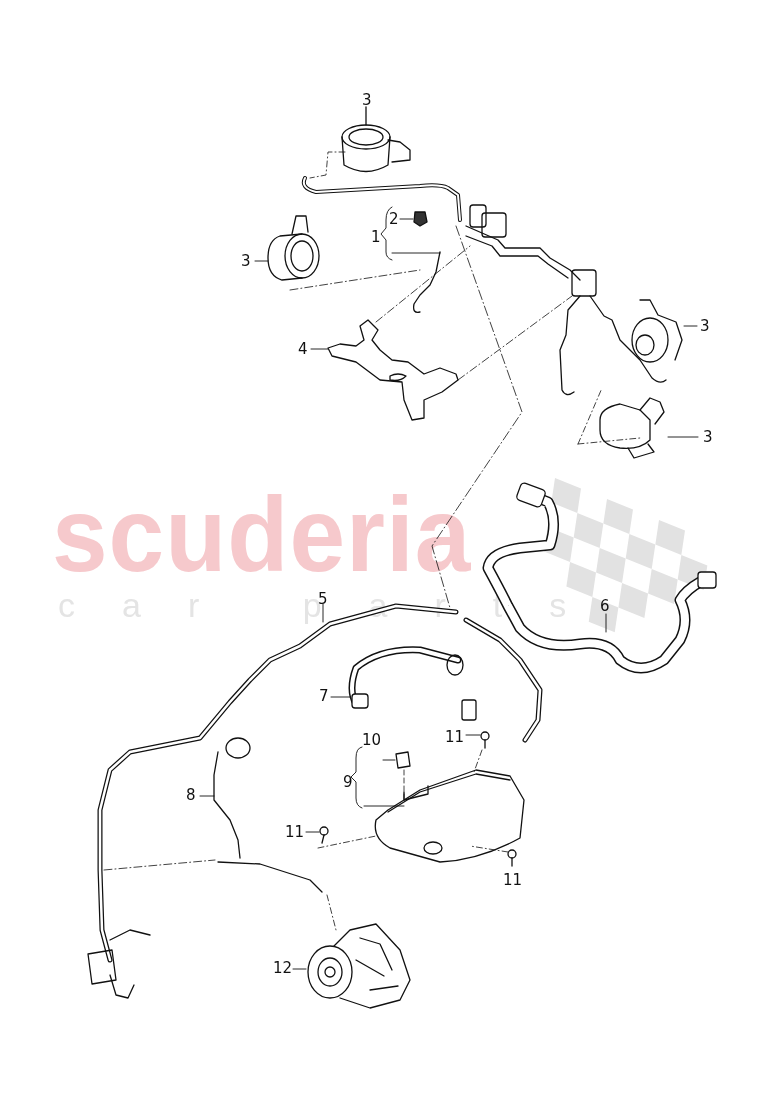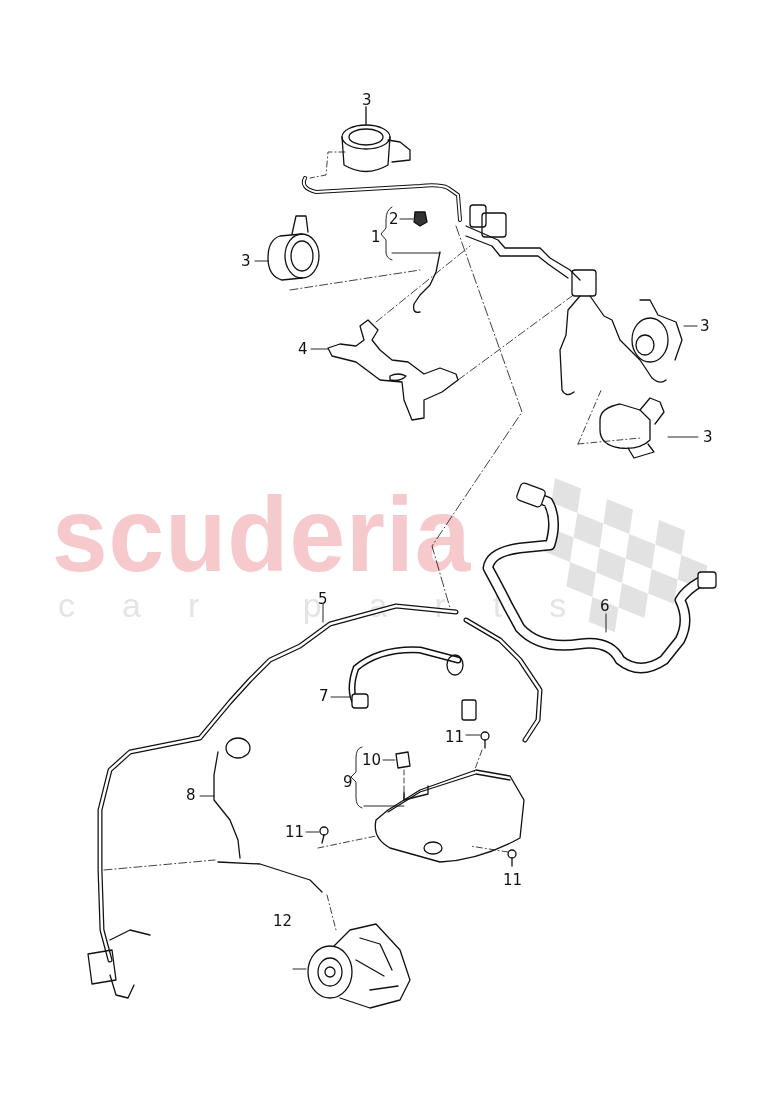--- a/index.html
+++ b/index.html
@@ -180,19 +180,19 @@
   <span class="callout" style="left:389px;top:212px">2</span>
   <span class="callout" style="left:371px;top:230px">1</span>
   <span class="callout" style="left:241px;top:254px">3</span>
   <span class="callout" style="left:700px;top:319px">3</span>
   <span class="callout" style="left:298px;top:342px">4</span>
   <span class="callout" style="left:703px;top:430px">3</span>
   <span class="callout" style="left:318px;top:592px">5</span>
   <span class="callout" style="left:600px;top:599px">6</span>
   <span class="callout" style="left:319px;top:689px">7</span>
   <span class="callout" style="left:445px;top:730px">11</span>
-  <span class="callout" style="left:362px;top:753px">10</span>
+  <span class="callout" style="left:362px;top:733px">10</span>
   <span class="callout" style="left:343px;top:775px">9</span>
   <span class="callout" style="left:186px;top:788px">8</span>
   <span class="callout" style="left:285px;top:825px">11</span>
   <span class="callout" style="left:503px;top:873px">11</span>
-  <span class="callout" style="left:273px;top:914px">12</span>
+  <span class="callout" style="left:273px;top:961px">12</span>
 </div>
 
 </body></html>

